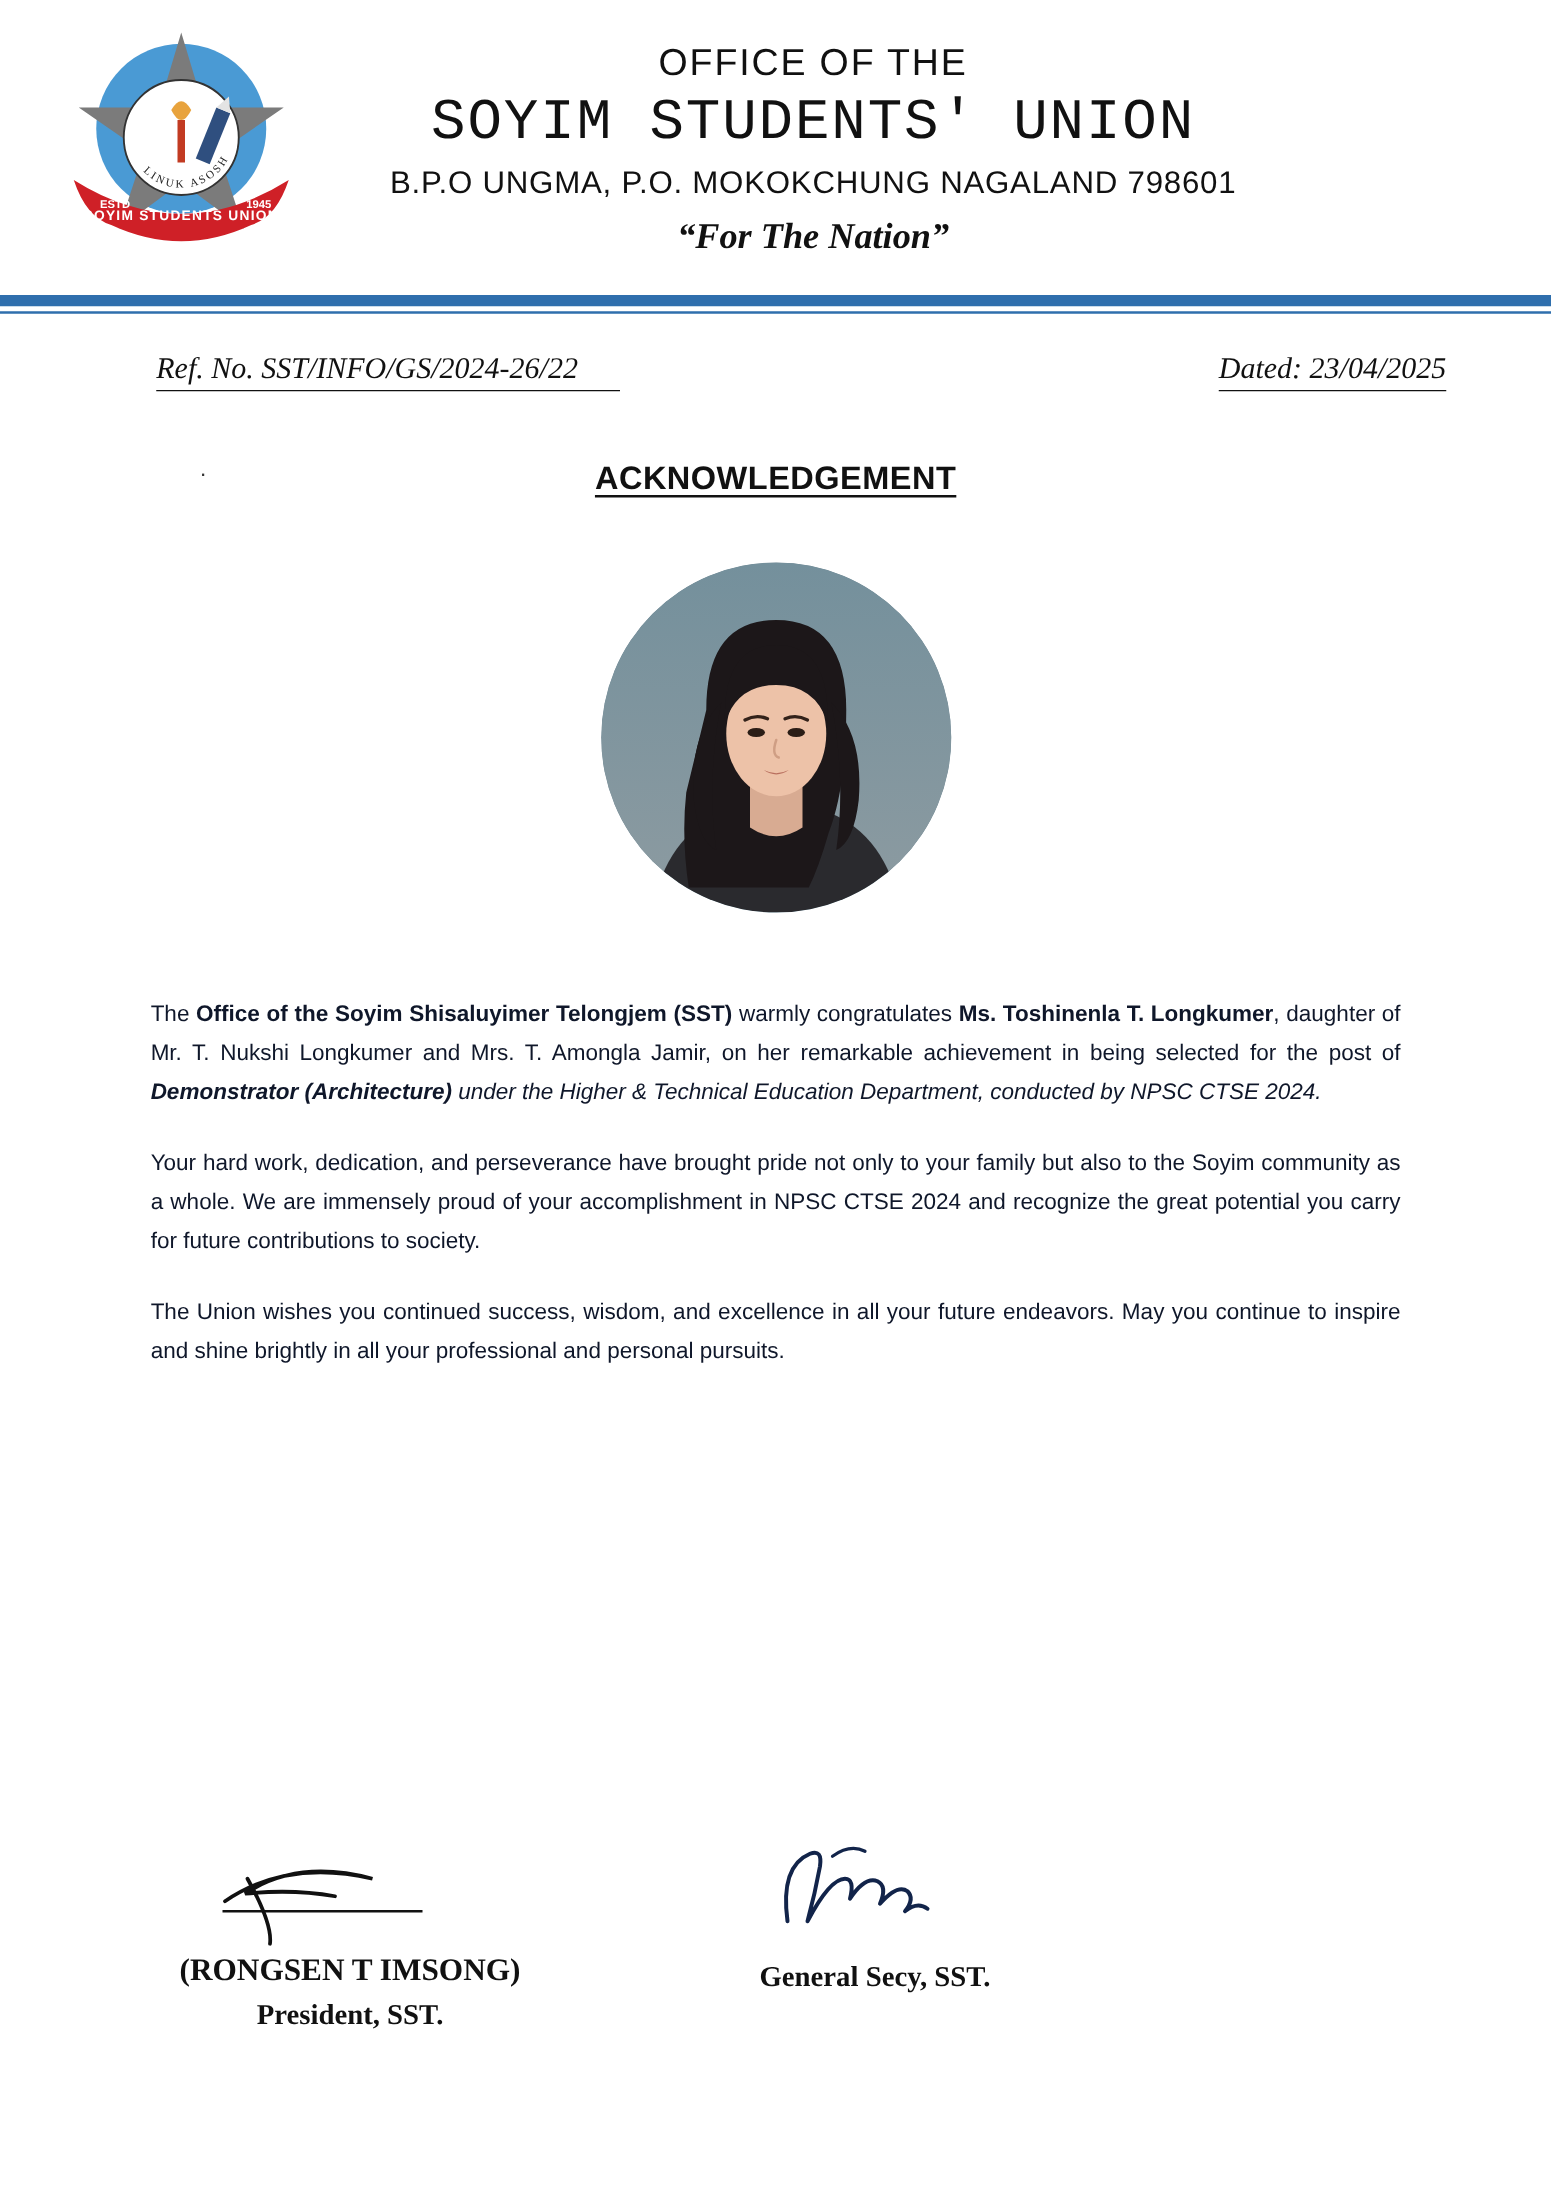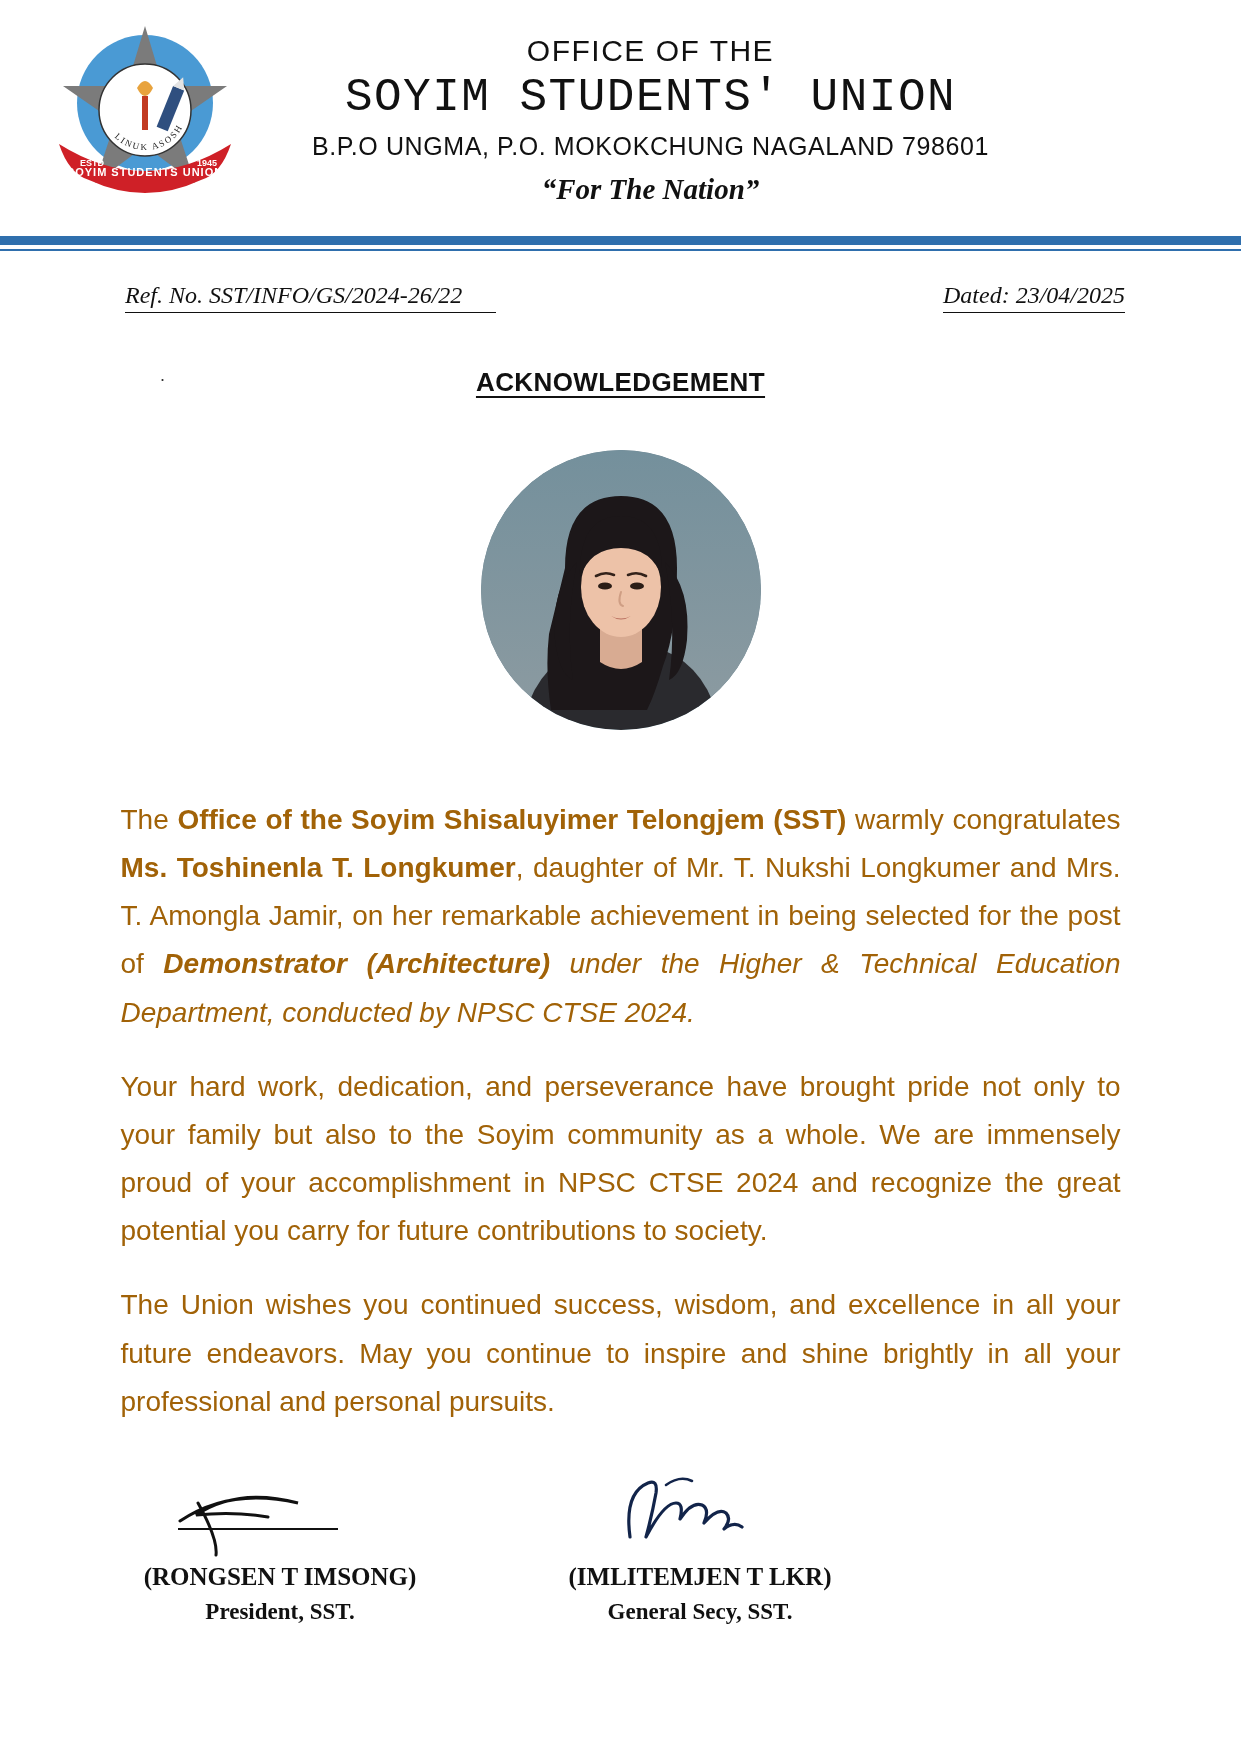--- a/index.html
+++ b/index.html
@@ -74,21 +74,21 @@
     position: absolute;
     left: 0; right: 0;
     top: 249px;
     height: 2px;
     background: #2f6fad;
   }
 
   
   .meta-row {
     margin-top: 42px;
-    padding: 0 116px 0 125px;
+    padding: 0 84px 0 125px;
     display: flex;
     justify-content: space-between;
     align-items: baseline;
     font-family: "Liberation Serif", serif;
     font-style: italic;
     font-size: 24px;
     color: #111;
   }
   .meta-row span {
     border-bottom: 1.6px solid #111;
@@ -130,24 +130,24 @@
     overflow: hidden;
     position: relative;
     background: #6e8793;
   }
   .photo svg { display: block; }
 
   
   .body-copy {
     margin: 66px auto 0 auto;
     width: 1000px;
-    font-size: 28px;
+    font-size: 18px;
     line-height: 1.72;
     text-align: justify;
-    color: #a16207;
+    color: #0f172a;
   }
   .body-copy p { margin: 0 0 26px 0; }
   .body-copy b { font-weight: bold; }
   .body-copy i { font-style: italic; }
   .body-copy .bi { font-weight: bold; font-style: italic; }
 
   
   .sig-area {
     position: absolute;
     left: 0; right: 0;
@@ -301,17 +301,16 @@
 
   <div class="sig-block">
     <div class="sig-mark">
       <svg viewBox="0 0 260 110" width="260" height="110">
         <path d="M60 86 q-6 -44 18 -54 q10 -4 8 10 q-4 22 -10 44
                  q18 -34 30 -34 q8 0 4 16 q12 -18 22 -14 q8 4 2 18
                  q14 -16 22 -10 q6 6 -2 16 q10 -8 18 -2" stroke="#12244a" stroke-width="3.2" fill="none" stroke-linecap="round" stroke-linejoin="round"></path>
         <path d="M96 34 q14 -10 26 -4" stroke="#12244a" stroke-width="2.6" fill="none" stroke-linecap="round"></path>
       </svg>
     </div>
-    <div class="sig-name">(IMLITEMJEN T LKR)</div>
     <div class="sig-role">General Secy, SST.</div>
   </div>
 
 </div>
 
 </body></html>

